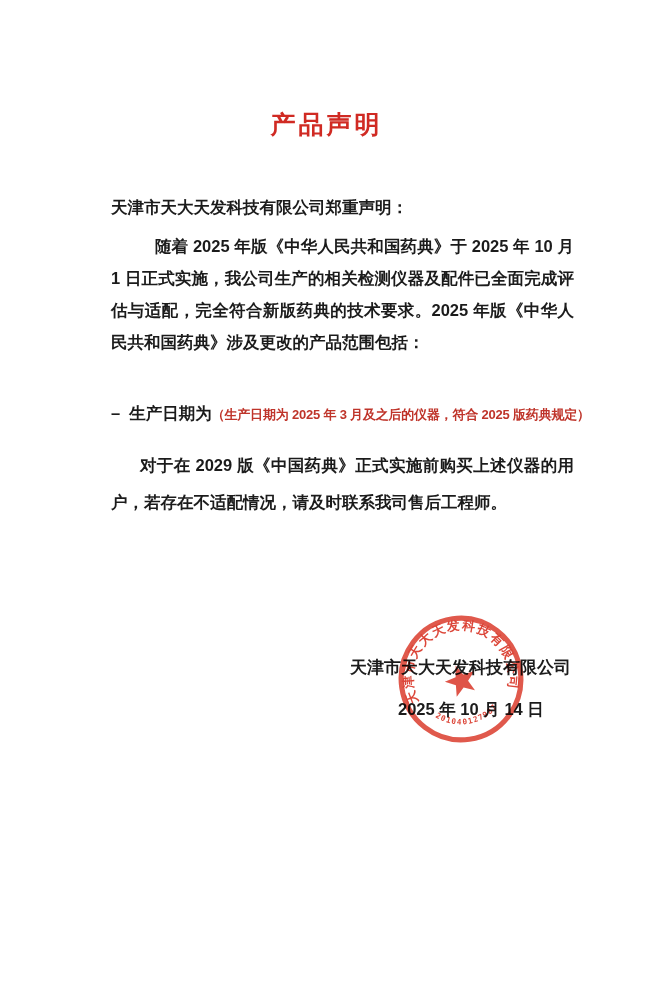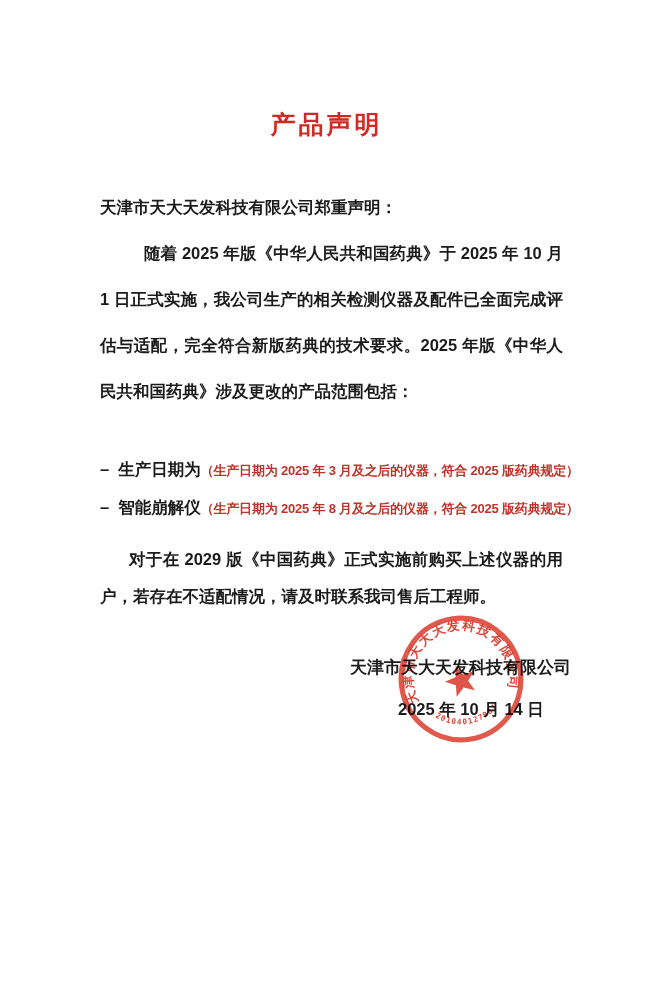--- a/index.html
+++ b/index.html
@@ -12,26 +12,26 @@
     color:var(--text,#1b1b1b);
   }
   .doc-title {
     position:absolute; top:108px; left:0; width:100%;
     margin:0; text-align:center;
     font-size:25px; font-weight:bold;
     letter-spacing:3px;
     color:var(--title_red,#d02a23);
   }
   .content {
-    position:absolute; left:100px; top:188px; width:463px;
+    position:absolute; left:111px; top:188px; width:463px;
     font-size:16.5px; font-weight:600;
   }
   .salutation { margin:0; line-height:38px; }
   .para-intro {
-    margin:4px 0 0 0; line-height:46px;
+    margin:4px 0 0 0; line-height:32px;
     text-align:justify; text-indent:44px;
   }
   .products { margin-top:37px; }
   .product { line-height:37px; white-space:nowrap; }
   .dash { display:inline-block; margin-right:9px; }
   .pname { font-weight:700; }
   .pnote {
     color:var(--note_red,#bf342a);
     font-size:13px; font-weight:600; letter-spacing:-0.2px;
   }
@@ -76,23 +76,20 @@
 
   <div class="content">
     <p class="salutation">天津市天大天发科技有限公司郑重声明：</p>
 
     <p class="para-intro">随着 2025 年版《中华人民共和国药典》于 2025 年 10 月 1 日正式实施，我公司生产的相关检测仪器及配件已全面完成评估与适配，完全符合新版药典的技术要求。2025 年版《中华人民共和国药典》涉及更改的产品范围包括：</p>
 
     <div class="products">
       <div class="product">
         <span class="dash">–</span><span class="pname">生产日期为</span><span class="pnote">（生产日期为 2025 年 3 月及之后的仪器，符合 2025 版药典规定）</span>
       </div>
-      <div class="product">
-        <span class="dash">–</span><span class="pname">智能崩解仪</span><span class="pnote">（生产日期为 2025 年 8 月及之后的仪器，符合 2025 版药典规定）</span>
-      </div>
     </div>
 
     <p class="para-users">对于在 2029 版《中国药典》正式实施前购买上述仪器的用户，若存在不适配情况，请及时联系我司售后工程师。</p>
 
   </div>
 
   <div class="sig-company">天津市天大天发科技有限公司</div>
   <div class="sig-date">2025 年 10 月 14 日</div>
 
   <svg class="stamp" viewBox="0 0 128 128" aria-hidden="true">

